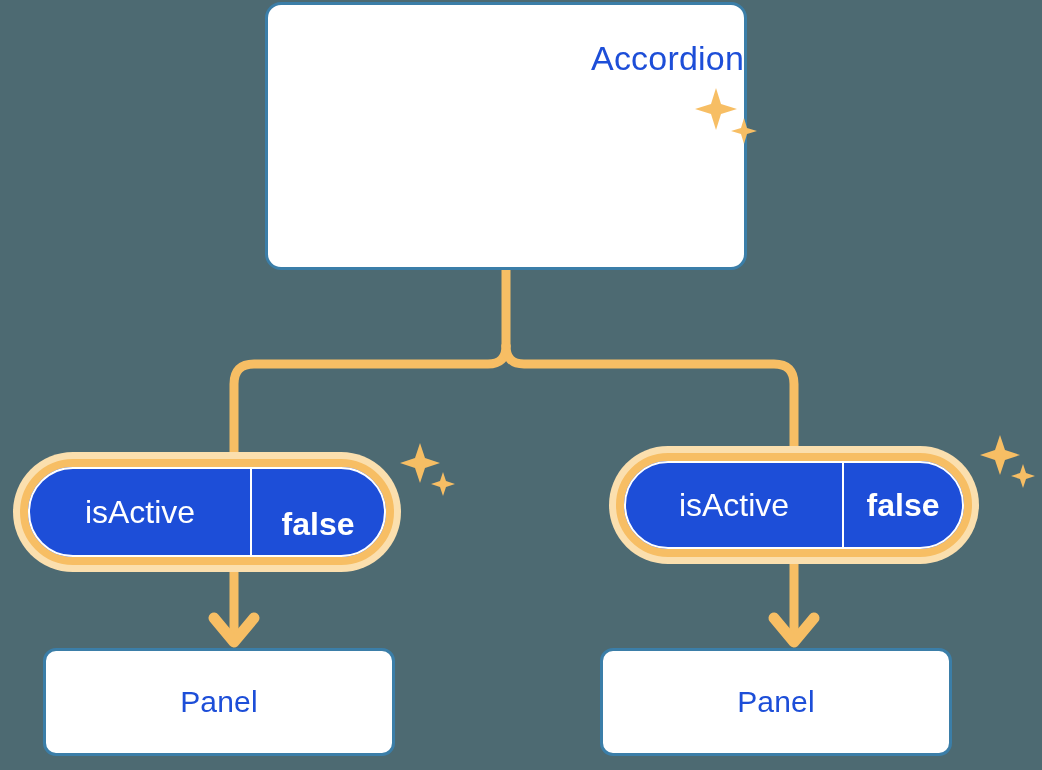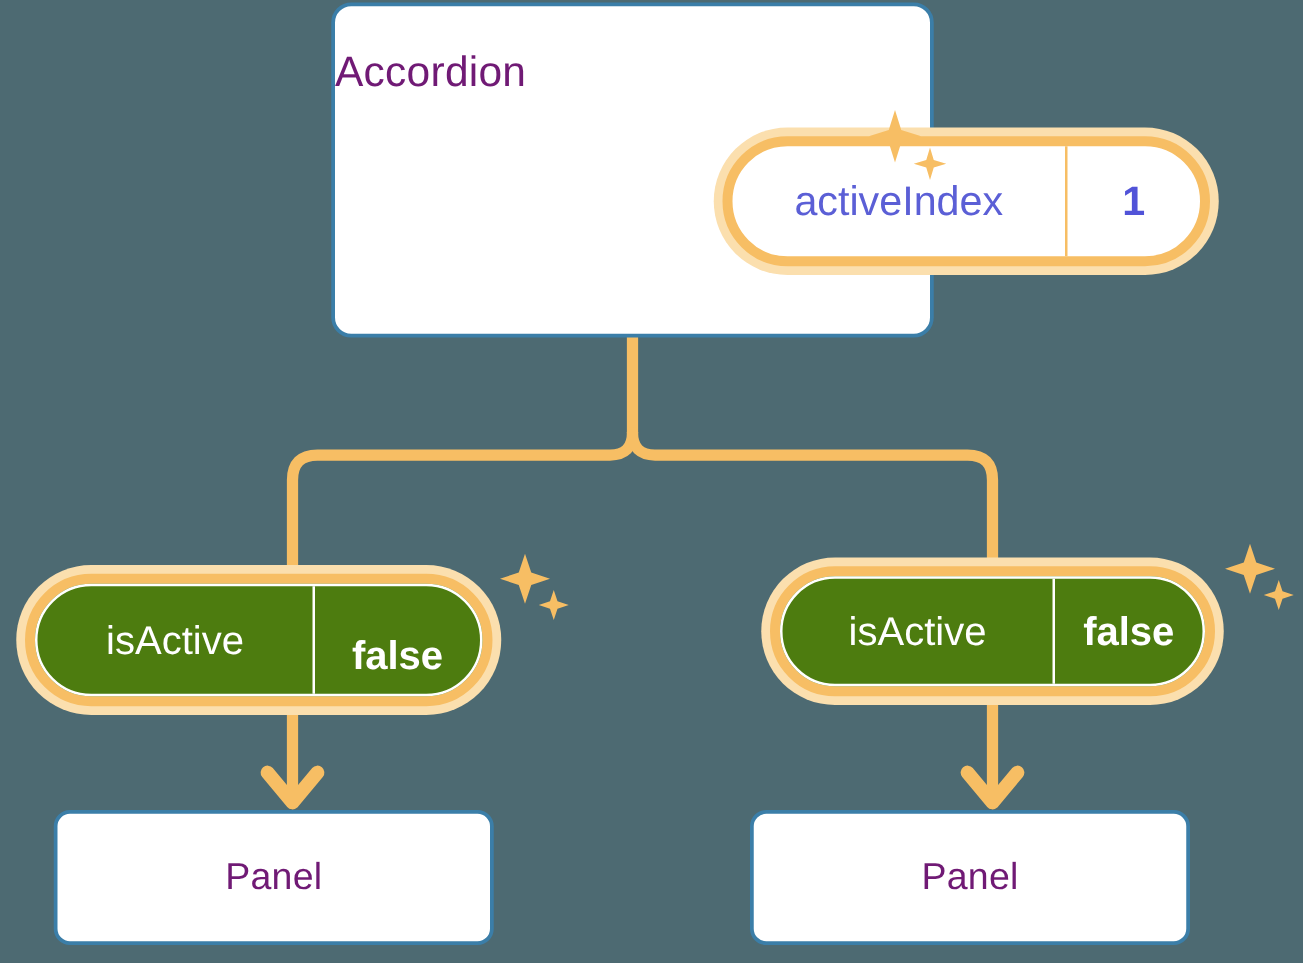--- a/index.html
+++ b/index.html
@@ -30,24 +30,24 @@
 
   
   .card {
     position: absolute;
     background: #FFFFFF;
     border: 3px solid #3B7EA8;
     border-radius: 14px;
     box-sizing: border-box;
   }
   .card-title {
-    color: #701a75;
+    color: #1d4ed8;
     font-size: 34px;
     font-weight: 400;
-    text-align: left;
+    text-align: right;
     letter-spacing: 0.2px;
   }
   #card-accordion {
     left: 265px;
     top: 2px;
     width: 482px;
     height: 268px;
     border-radius: 16px;
   }
   #card-accordion .card-title {
@@ -103,21 +103,21 @@
   }
   #pill-active-index .pill-val {
     flex: 1 1 auto;
     color: #5153D8;
     font-size: 33px;
     font-weight: bold;
   }
 
   
   .pill-solid {
-    background: #4d7c0f;
+    background: #1d4ed8;
     border-radius: 999px;
     justify-content: flex-end;
   }
   .pill-solid .pill-inner {
     display: flex;
     align-items: stretch;
     width: 100%;
     height: 100%;
     border: 2px solid #FFFFFF;
     border-radius: 999px;
@@ -180,24 +180,20 @@
 
     <g fill="none" stroke="#F7BE64" stroke-width="11" stroke-linecap="round" stroke-linejoin="round">
       <path d="M 214 618 L 234 642 L 254 618"></path>
       <path d="M 774 618 L 794 642 L 814 618"></path>
     </g>
   </svg>
 
   <div class="card" id="card-accordion">
     <div class="card-title">Accordion</div>
 
-    <div class="pill" id="pill-active-index">
-      <div class="pill-key">activeIndex</div>
-      <div class="pill-val">1</div>
-    </div>
   </div>
 
   <svg class="sparkles" id="sparkle-top" width="70" height="70" viewBox="0 0 70 70">
     <path d="M26 4 L31 20 L47 25 L31 30 L26 46 L21 30 L5 25 L21 20 Z" fill="#F7BE64"></path>
     <path d="M54 34 L57 44 L67 47 L57 50 L54 60 L51 50 L41 47 L51 44 Z" fill="#F7BE64"></path>
   </svg>
 
   <div class="pill pill-solid" id="pill-is-active-false">
     <div class="pill-inner">
       <div class="pill-key">isActive</div>

